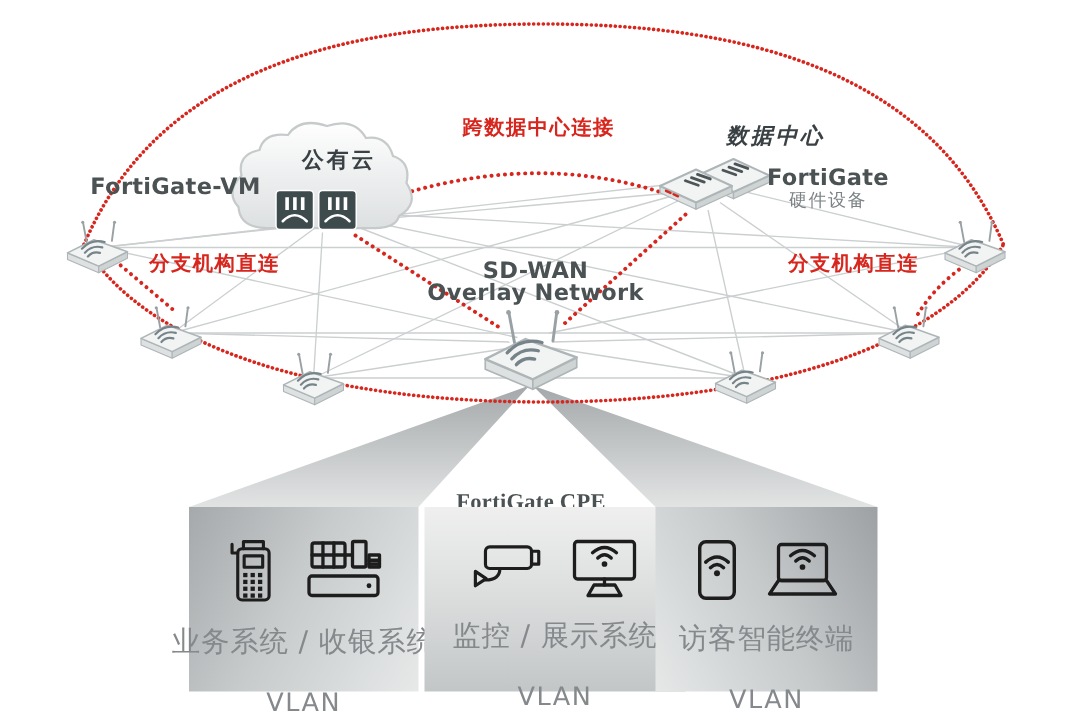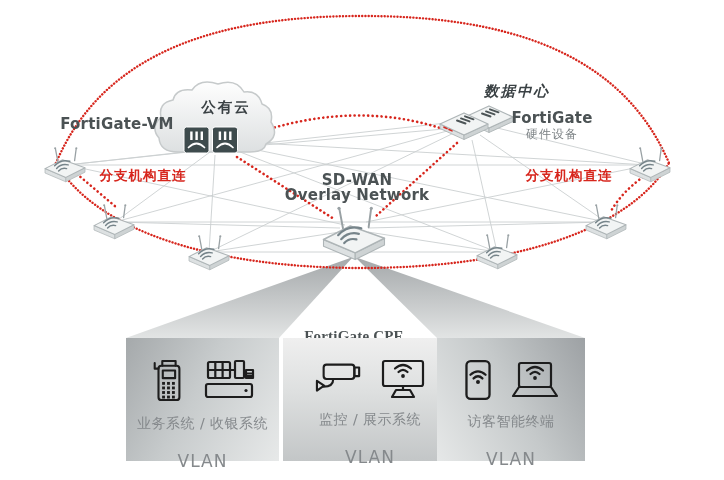--- a/index.html
+++ b/index.html
@@ -35,21 +35,21 @@
   .small-bold{color:var(--mid-text);font-weight:700;font-size:15px;letter-spacing:0.2px;}
   .gray-cn{color:var(--gray-text);font-size:12px;letter-spacing:1px;}
   .center-2line{text-align:center;line-height:15px;margin-top:13px;}
   
   .vlan-box{position:absolute;top:338px;height:123px;display:flex;flex-direction:column;align-items:center;box-sizing:border-box;padding-top:20px;}
   .vlan-box.b1{left:126px;width:153px;background:linear-gradient(118deg,#a5a9ab 0%,#c7cbcc 45%,#e7e9e9 100%);}
   .vlan-box.b2{left:283px;width:174px;background:linear-gradient(180deg,#efefef 0%,#dddfdf 45%,#c3c6c7 100%);}
   .vlan-box.b3{left:437px;width:148px;background:linear-gradient(242deg,#9da1a4 0%,#c5c9ca 48%,#e6e8e8 100%);}
   .vlan-icons{display:flex;gap:17px;height:48px;align-items:center;}
   .vlan-icons svg{stroke:#1d1d1d;fill:none;stroke-width:2.2;stroke-linejoin:round;stroke-linecap:round;}
-  .vlan-label{margin-top:11px;font-size:14px;color:var(--box-text);letter-spacing:0.5px;white-space:nowrap;}
+  .vlan-label{margin-top:11px;font-size:19px;color:var(--box-text);letter-spacing:0.5px;white-space:nowrap;}
   .vlan-sub{font-size:17px;color:var(--box-text);margin-top:18px;letter-spacing:1px;}
 </style>
 </head>
 <body>
 
 <div class="canvas">
 
   <svg class="layer" width="724" height="480" viewBox="0 0 724 480">
     <defs>
       <linearGradient id="beamGrad" x1="0" y1="0" x2="0" y2="1">
@@ -160,20 +160,21 @@
       <use href="#fgboxdef" transform="translate(489,117)"></use>
       <use href="#fgboxdef" transform="translate(464,124)"></use>
     </g>
   </svg>
 
   <div class="lbl big-lbl" style="left:226px;top:107px;font-family:Liberation Mono, monospace;">公有云</div>
   <div class="lbl small-bold" style="left:117px;top:124px;">FortiGate-VM</div>
   <div class="lbl big-lbl" style="left:517px;top:91px;font-style:italic;">数据中心</div>
   <div class="lbl small-bold" style="left:552px;top:118px;">FortiGate</div>
   <div class="lbl gray-cn" style="left:552px;top:134px;">硬件设备</div>
+  <div class="lbl red-lbl" style="left:359px;top:85px;">跨数据中心连接</div>
   <div class="lbl red-lbl" style="left:143px;top:176px;">分支机构直连</div>
   <div class="lbl red-lbl" style="left:569px;top:176px;">分支机构直连</div>
   <div class="lbl small-bold center-2line" style="left:357px;top:175px;">
     <div>SD-WAN</div>
     <div>Overlay Network</div>
   </div>
   <div class="lbl small-bold" style="left:354px;top:336px;font-family:Liberation Serif, serif;">FortiGate CPE</div>
 
   <div class="vlan-box b1">
     <div class="vlan-icons">

